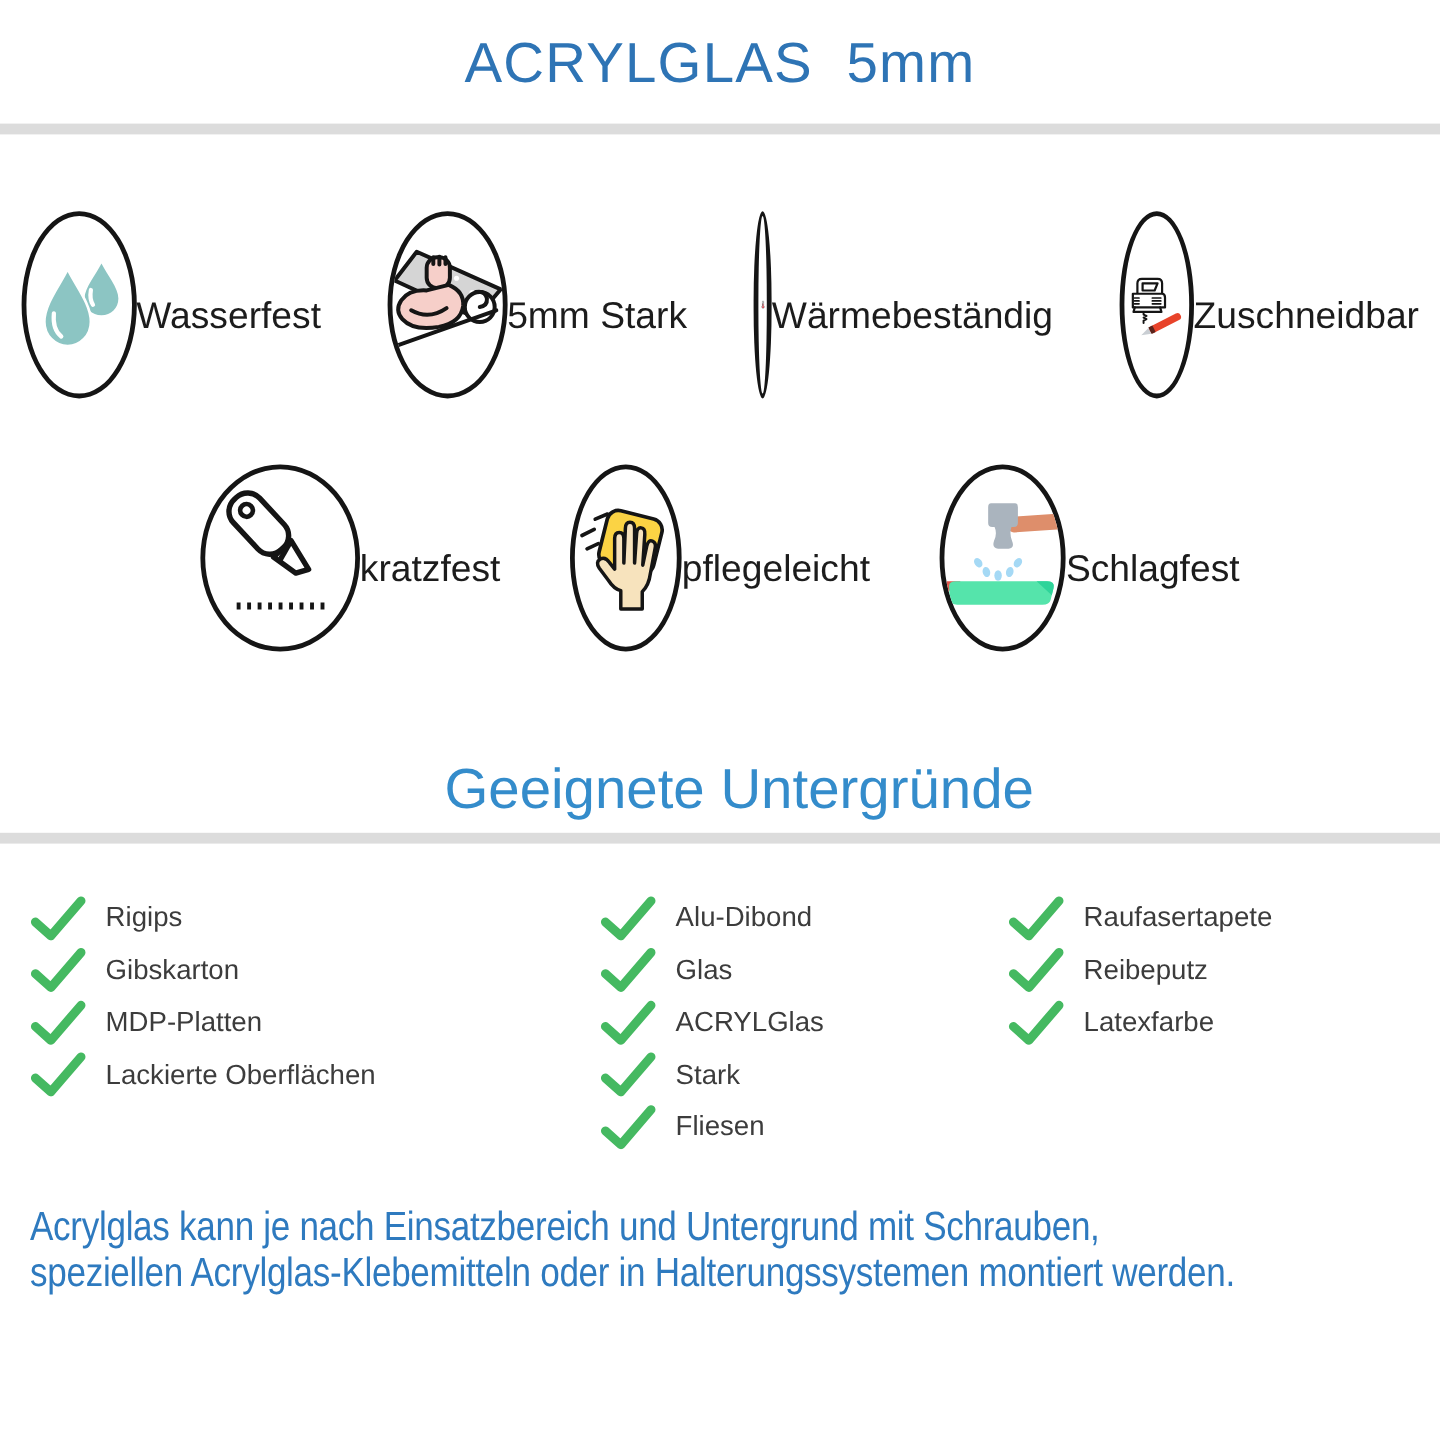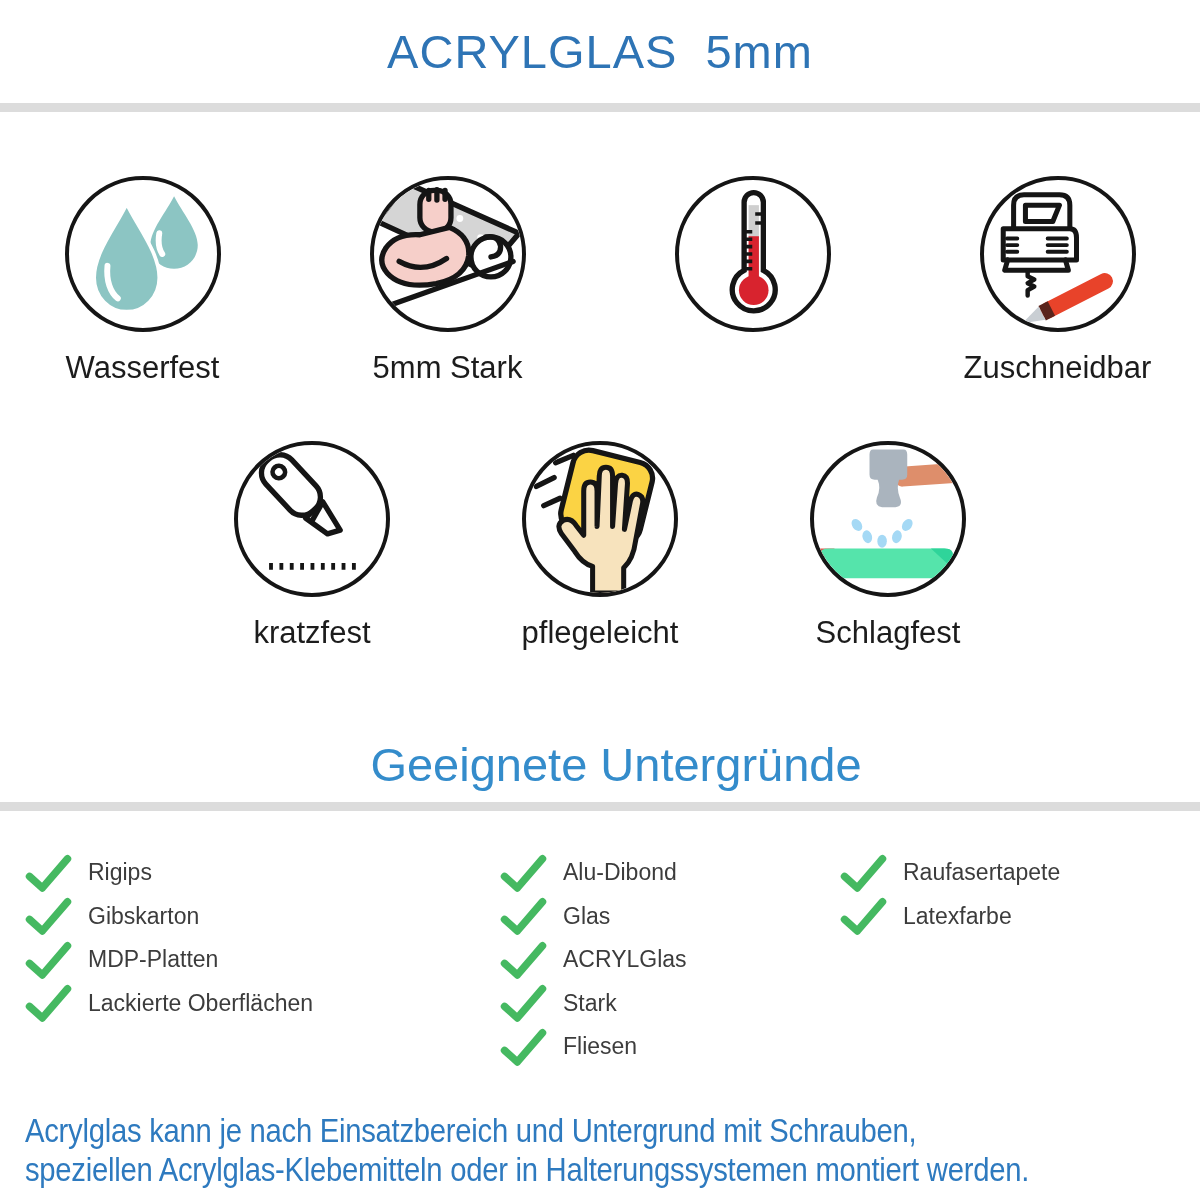--- a/index.html
+++ b/index.html
@@ -15,22 +15,22 @@
   html,body{background:#fff;}
   body{font-family:"Liberation Sans",sans-serif;width:1200px;height:1200px;overflow:hidden;}
   .page{position:relative;width:1200px;height:1200px;background:#fff;}
 
   .title{padding-top:24px;height:80px;text-align:center;font-size:47px;font-weight:400;
          letter-spacing:1px;word-spacing:14px;color:var(--title-blue);line-height:56px;}
   .divider{width:1200px;height:9px;background:var(--divider-gray);margin-top:23px;}
 
   .feat-row{display:flex;justify-content:center;}
   .row1{margin-top:64px;gap:55px;}
-  .row2{margin-top:55px;gap:38px;}
-  .feat{width:250px;display:flex;flex-direction:column;align-items:center;}
+  .row2{margin-top:55px;gap:58px;}
+  .feat{width:250px;display:flex;align-items:center;}
   .circle{width:156px;height:156px;border:4px solid var(--icon-outline);border-radius:50%;
           background:#fff;overflow:hidden;display:flex;align-items:center;justify-content:center;}
   .circle svg{display:block;width:148px;height:148px;}
   .feat-label{margin-top:18px;font-size:31px;color:#1c1c1c;white-space:nowrap;line-height:36px;}
 
   .subtitle{margin-top:86px;height:56px;text-align:center;font-size:47px;font-weight:400;
             color:var(--subtitle-blue);line-height:56px;padding-left:32px;}
   .divider2{margin-top:9px;}
 
   .surf-cols{display:flex;padding-left:25px;margin-top:40px;}
@@ -106,20 +106,21 @@
               <path d="M51.5 29 h5.5"></path>
             <path d="M44 35 h5.5"></path>
               <path d="M44 40 h5.5"></path>
               <path d="M44 45 h5.5"></path>
             <path d="M44 50 h5.5"></path>
               <path d="M44 55 h5.5"></path>
               <path d="M44 60 h5.5"></path>
           </g>
         </svg>
       </div>
+      <div class="feat-label">Wärmebeständig</div>
     </div>
 
     <div class="feat">
       <div class="circle">
         <svg viewBox="0 0 100 100">
           <g class="ol" fill="#fff" stroke-width="3.4" stroke-linejoin="round" stroke-linecap="round">
             <path fill="none" d="M20 33 L20 17 Q20 10 27 10 L51 10 Q58 10 58 17 L58 33"></path>
             <path d="M28 17 L51 17 L46.5 28 L28 28 Z"></path>
             <path d="M13 33 L58 33 Q62.5 33 62.5 39 L62.5 54 L13 54 Z"></path>
             <path fill="none" stroke-width="2.6" d="M15.5 39.5 h7 M15.5 44 h7 M15.5 48.5 h7"></path>
@@ -259,20 +260,26 @@
       <div class="surf-item">
           <svg class="ck-svg" viewBox="0 0 34 28">
             <path class="ck" d="M3 16.5 L12.5 25 L31 3.5"></path>
           </svg>
           <span>Raufasertapete</span>
         </div>
       <div class="surf-item">
           <svg class="ck-svg" viewBox="0 0 34 28">
             <path class="ck" d="M3 16.5 L12.5 25 L31 3.5"></path>
           </svg>
+          <span>Reibeputz</span>
+        </div>
+      <div class="surf-item">
+          <svg class="ck-svg" viewBox="0 0 34 28">
+            <path class="ck" d="M3 16.5 L12.5 25 L31 3.5"></path>
+          </svg>
           <span>Latexfarbe</span>
         </div>
     </div>
   </div>
 
   <div class="footer">
     <div>Acrylglas kann je nach Einsatzbereich und Untergrund mit Schrauben,</div>
     <div>speziellen Acrylglas-Klebemitteln oder in Halterungssystemen montiert werden.</div>
   </div>
 

